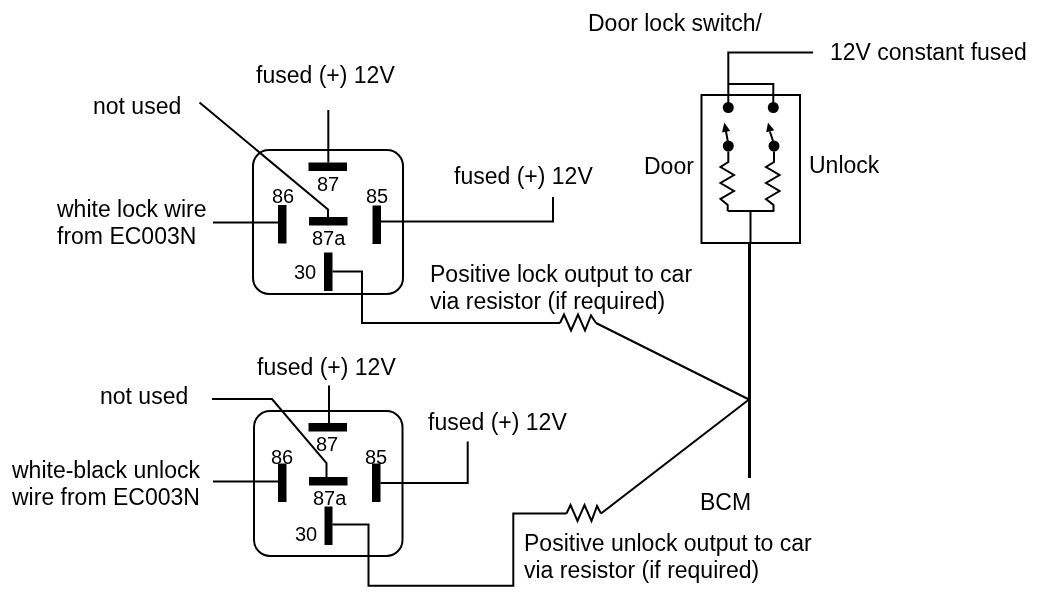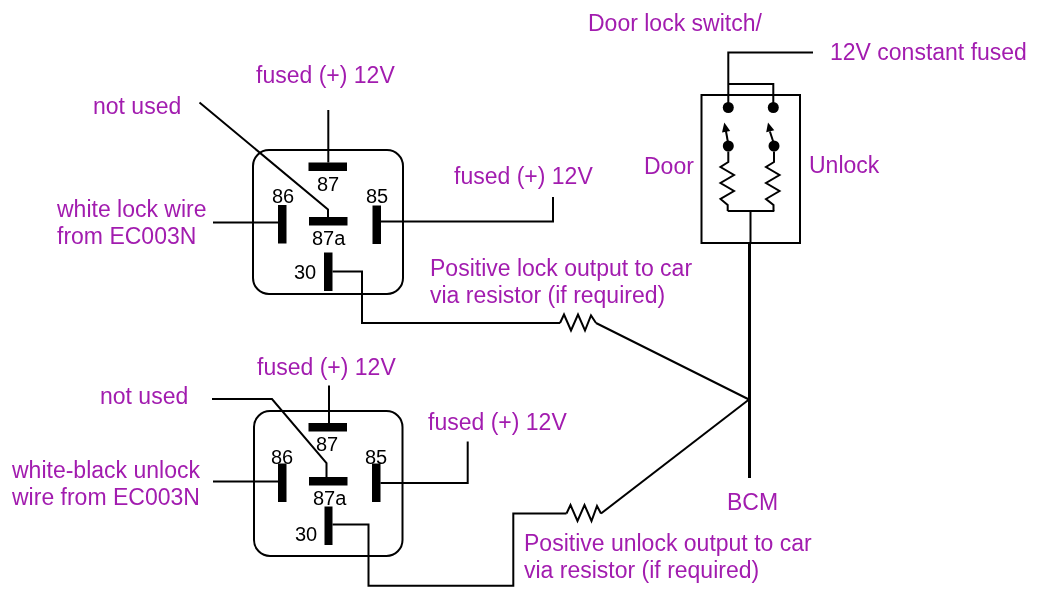--- a/index.html
+++ b/index.html
@@ -10,21 +10,21 @@
     font-family:"Liberation Sans", sans-serif;
     color:#000000;
     overflow:hidden;
   }
   .stage svg{position:absolute;left:0;top:0;}
   .lbl{
     position:absolute;
     font-size:23px;
     line-height:26px;
     white-space:nowrap;
-    color:#a21caf;
+    color:#000000;
   }
   .lbl.two{line-height:27px;}
   .pin{
     position:absolute;
     font-size:20px;
     line-height:23px;
     white-space:nowrap;
     color:#000000;
   }
   .wire{stroke:#000000;stroke-width:2;fill:none;}
@@ -105,21 +105,21 @@
     </g>
   </svg>
 
   <div class="lbl" style="left:256px; top:62px;">fused (+) 12V</div>
   <div class="lbl" style="left:93px;  top:93px;">not used</div>
   <div class="lbl two" style="left:57px; top:196px;">
     <span style="display:block">white lock wire</span>
     <span style="display:block">from EC003N</span>
   </div>
   <div class="lbl" style="left:454px; top:163px;">fused (+) 12V</div>
-  <div class="lbl two" style="left:430px; top:255px;">
+  <div class="lbl two" style="left:430px; top:261px;">
     <span style="display:block">Positive lock output to car</span>
     <span style="display:block">via resistor (if required)</span>
   </div>
   <div class="pin" style="left:317px; top:173px;">87</div>
   <div class="pin" style="left:272px; top:185px;">86</div>
   <div class="pin" style="left:366px; top:185px;">85</div>
   <div class="pin" style="left:312px; top:227px;">87a</div>
   <div class="pin" style="left:294px; top:261px;">30</div>
 
   <div class="lbl" style="left:257px; top:354px;">fused (+) 12V</div>
@@ -139,15 +139,15 @@
   <div class="pin" style="left:313px; top:487px;">87a</div>
   <div class="pin" style="left:295px; top:523px;">30</div>
 
   <div class="lbl two" style="left:588px; top:10px;">
     <span style="display:block">Door lock switch/</span>
   </div>
   <div class="lbl" style="left:830px; top:39px;text-align:center;">12V constant fused</div>
   <div class="lbl" style="left:644px; top:153px;">Door</div>
   <div class="lbl" style="left:809px; top:152px;">Unlock</div>
 
-  <div class="lbl" style="left:727px; top:489px;">BCM</div>
+  <div class="lbl" style="left:700px; top:489px;">BCM</div>
 
 </div>
 
 </body></html>

